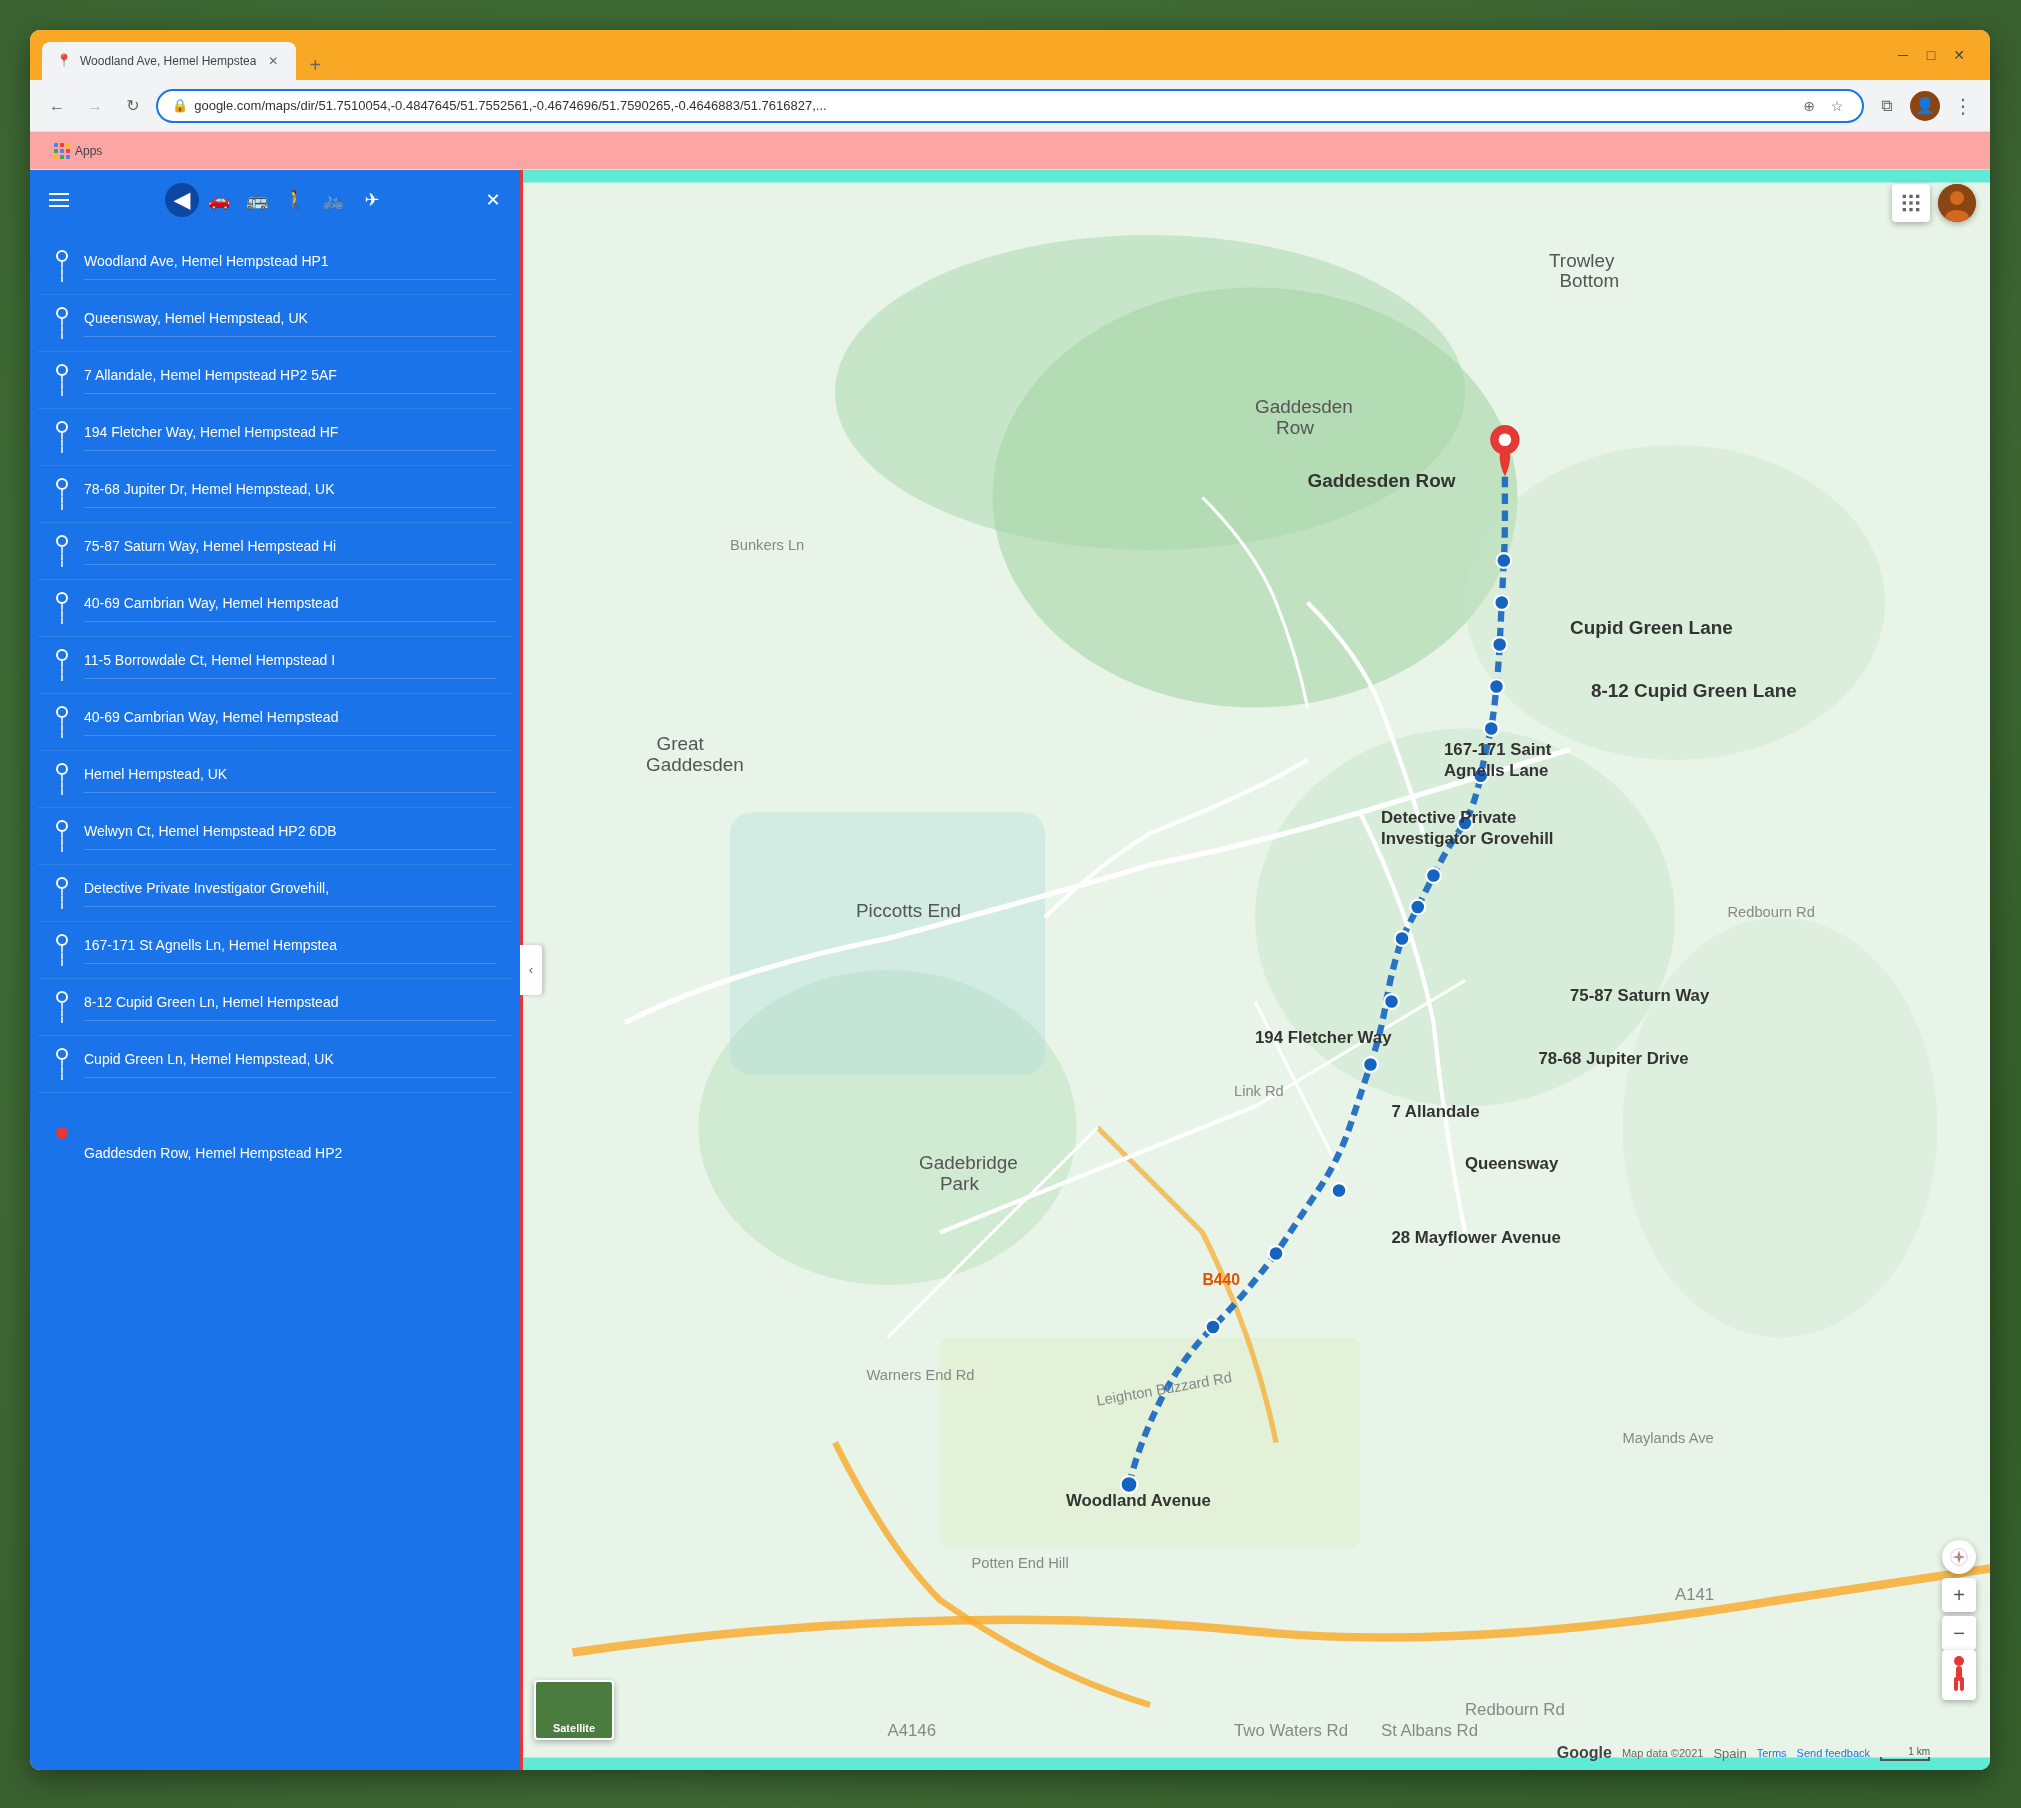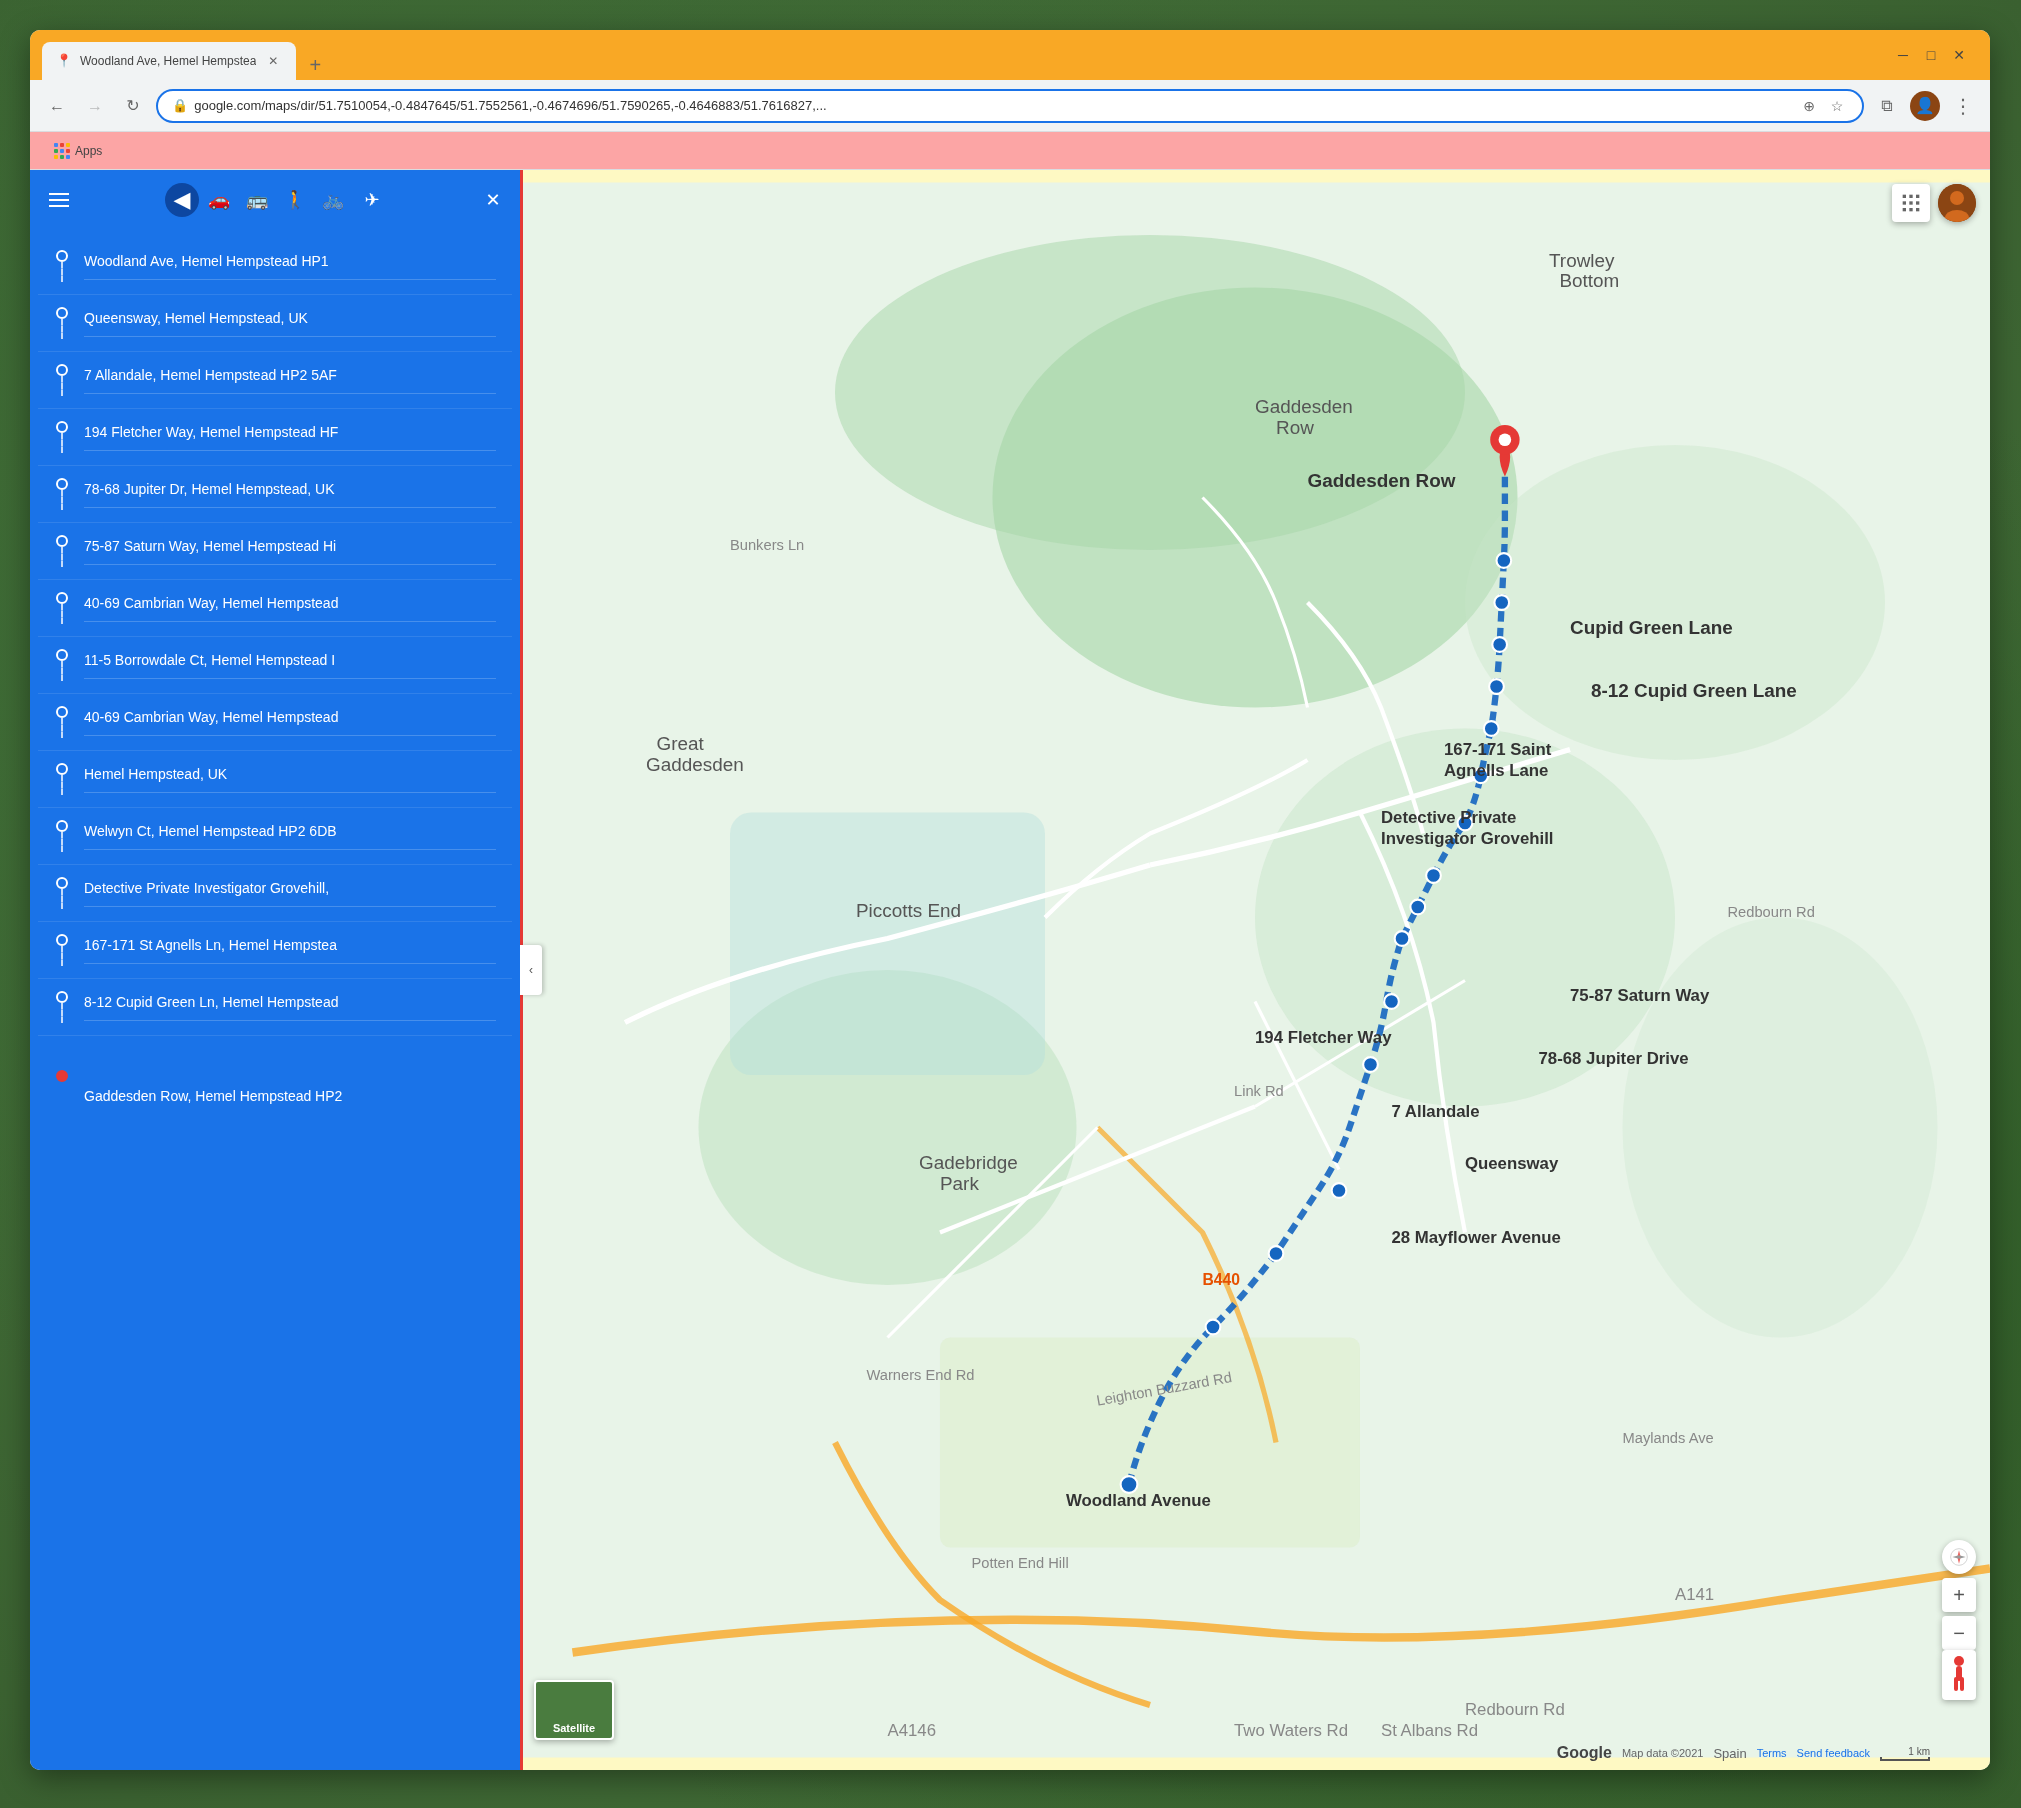--- a/index.html
+++ b/index.html
@@ -413,21 +413,21 @@
     
     .map-area {
       flex: 1;
       position: relative;
       overflow: hidden;
     }
 
     .map-bg {
       width: 100%;
       height: 100%;
-      background: #fef9c3;
+      background: #5eead4;
       position: relative;
     }
 
     
     .map-svg {
       width: 100%;
       height: 100%;
     }
 
     
@@ -780,20 +780,27 @@
         </div>
 
         <div class="direction-item">
           <div class="direction-dot-container">
             <div class="direction-dot"></div>
             <div class="dot-line"></div>
           </div>
           <span class="direction-text">8-12 Cupid Green Ln, Hemel Hempstead</span>
         </div>
 
+        <div class="direction-item">
+          <div class="direction-dot-container">
+            <div class="direction-dot"></div>
+            <div class="dot-line"></div>
+          </div>
+          <span class="direction-text">Cupid Green Ln, Hemel Hempstead, UK</span>
+        </div>
 
         <div class="direction-item">
           <div class="direction-dot-container">
             <div class="direction-dot destination"></div>
           </div>
           <span class="direction-text">Gaddesden Row, Hemel Hempstead HP2</span>
         </div>
 
       </div>
     </div>

